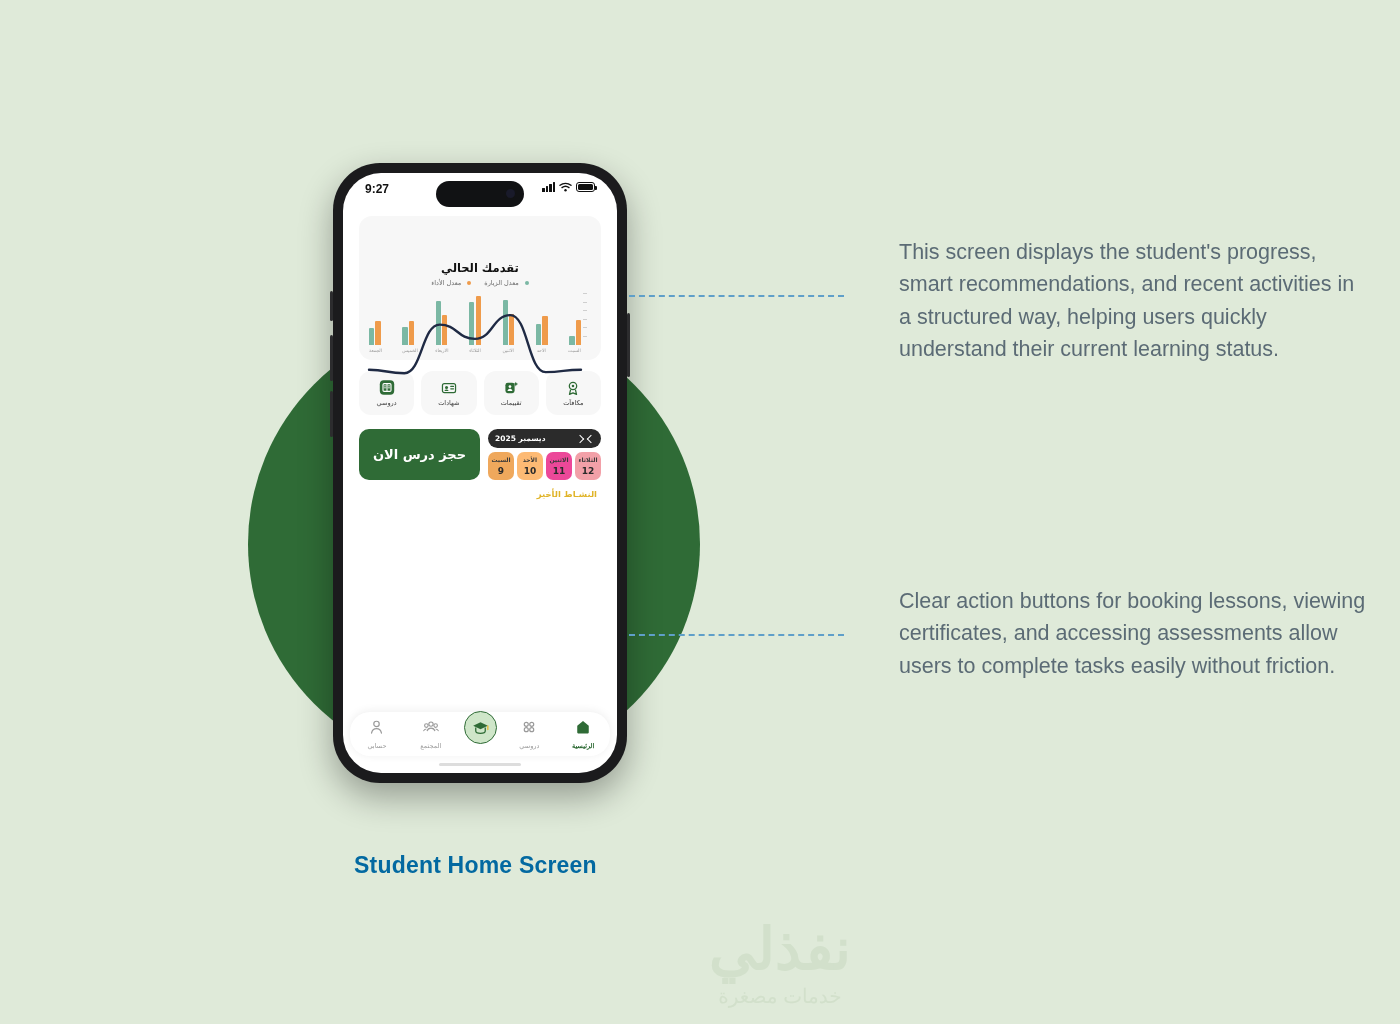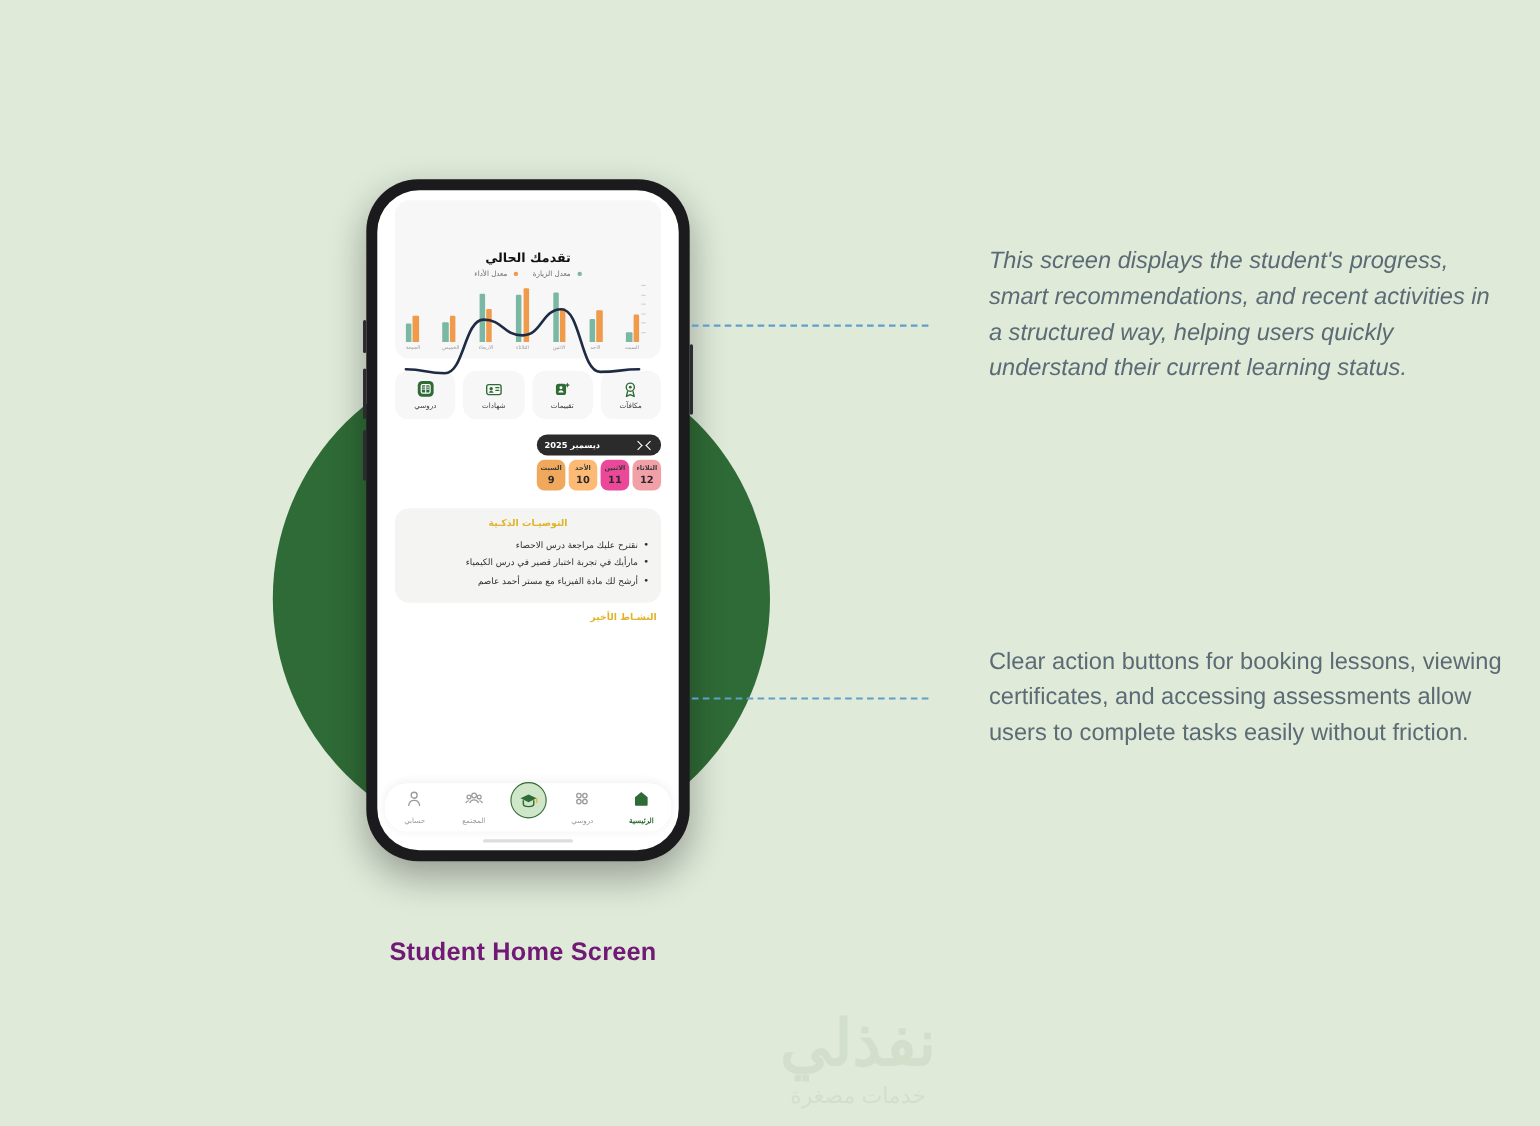--- a/index.html
+++ b/index.html
@@ -190,45 +190,67 @@
     display: flex; align-items: center; justify-content: center;
     margin-top: -14px;
   }
   .home-ind { position: absolute; left: 50%; bottom: 7px; transform: translateX(-50%); width: 82px; height: 3px; border-radius: 2px; background: #ddd; }
 
   
   .dash { position: absolute; height: 0; border-top: 2.5px dashed #5f9fc9; }
   .dash1 { left: 629px; top: 295px; width: 215px; }
   .dash2 { left: 629px; top: 634px; width: 215px; }
   .anno { position: absolute; color: #5b6b75; font-size: 21.5px; line-height: 1.5; width: 470px; }
-  .anno1 { left: 899px; top: 221px; font-style: italic; }
+  .anno1 { left: 899px; top: 236px; }
   .anno2 { left: 899px; top: 585px; }
 
   .caption {
     position: absolute; left: 354px; top: 852px;
-    font-size: 23px; font-weight: 700; color: #701a75; letter-spacing: .2px;
+    font-size: 23px; font-weight: 700; color: #0369a1; letter-spacing: .2px;
   }
 </style>
 </head>
 <body>
 
 <div class="watermark">
   <div class="wm-main">نفذلي</div>
   <div class="wm-sub">خدمات مصغرة</div>
 </div>
 
 <div class="green-circle"></div>
 
 <div class="phone-wrap">
   <div class="phone-frame">
     <div class="side-btn-a"></div>
     <div class="side-btn-b"></div>
 
     <div class="screen">
 
+      <div class="statusbar">
+        <div>9:27</div>
+        <div class="notch">
+          <div class="notch-cam"></div>
+        </div>
+        <div class="status-right">
+          <span class="sig">
+              <i></i>
+              <i></i>
+              <i></i>
+              <i></i>
+            </span>
+          <svg width="13" height="10" viewBox="0 0 13 10">
+            <path d="M1 3.3A9 9 0 0 1 12 3.3" stroke="#111" stroke-width="1.4" fill="none" stroke-linecap="round"></path>
+            <path d="M3 5.6A5.6 5.6 0 0 1 10 5.6" stroke="#111" stroke-width="1.4" fill="none" stroke-linecap="round"></path>
+            <circle cx="6.5" cy="8.3" r="1.2" fill="#111"></circle>
+          </svg>
+          <span class="batt">
+              <i></i>
+            </span>
+        </div>
+      </div>
 
       <div class="app">
 
 
 
         <div class="card">
           <div class="card-title">تقدمك الحالي</div>
 
           <div class="legend">
             <span>
@@ -369,30 +391,23 @@
                 <div class="day" style="background: #fdba74;">
                   <div class="dn">الأحد</div>
                   <div class="dd">10</div>
                 </div>
                 <div class="day" style="background: rgb(239, 168, 92);">
                   <div class="dn">السبت</div>
                   <div class="dd">9</div>
                 </div>
               </div>
           </div>
+          <div class="cta">حجز درس الان</div>
         </div>
 
-        <div class="rec">
-          <div class="rec-title">التوصيـات الذكـية</div>
-          <ul id="recList">
-              <li>نقترح عليك مراجعة درس الاحصاء</li>
-              <li>مارأيك في تجربة اختبار قصير في درس الكيمياء</li>
-              <li>أرشح لك مادة الفيزياء مع مستر أحمد عاصم</li>
-            </ul>
-        </div>
 
         <div class="recent-title">النشـاط الأخير</div>
       </div>
 
       <div class="tabbar" id="tabbar">
           <div class="tab active">
             <span><svg width="16" height="16" viewBox="0 0 20 20">
                 <path d="M10 2.6 2.8 8.4V17a1 1 0 0 0 1 1h12.4a1 1 0 0 0 1-1V8.4z" fill="#2f6b36"></path>
               </svg></span>
             <span class="tlabel">الرئيسية</span>

